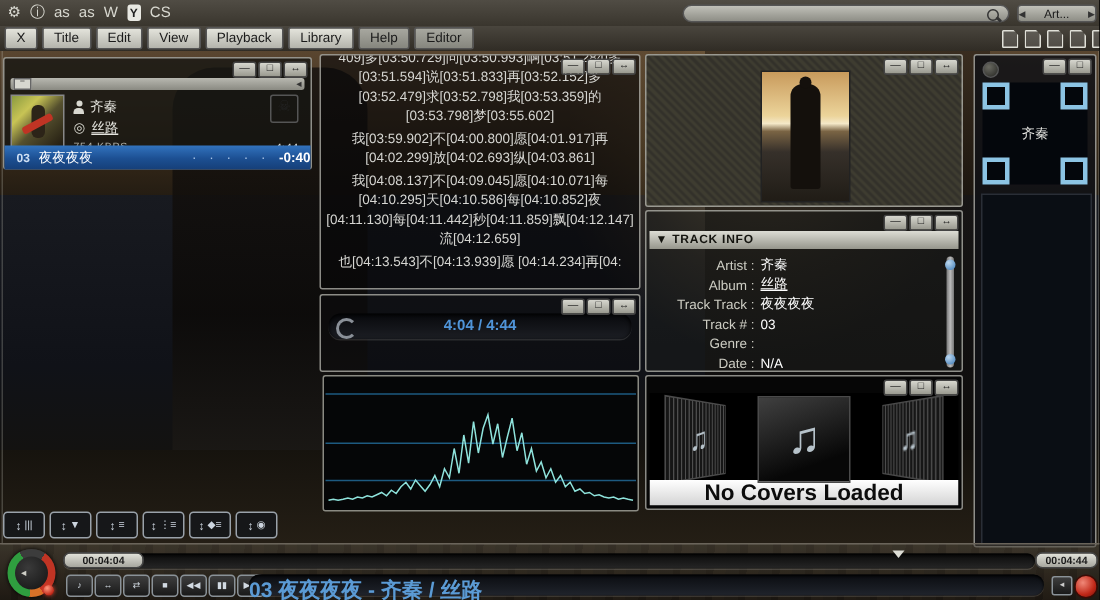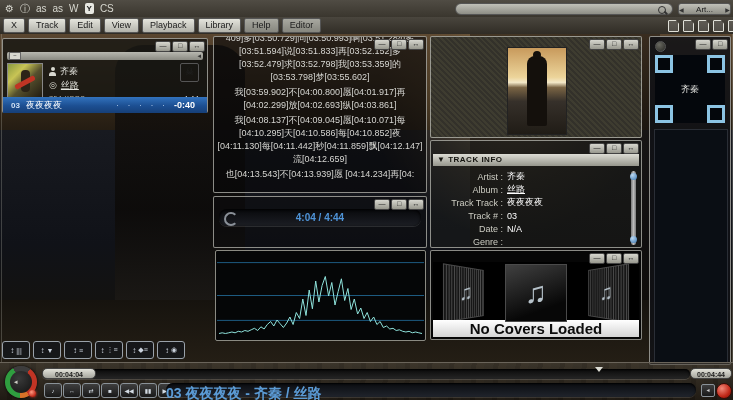--- a/index.html
+++ b/index.html
@@ -69,21 +69,21 @@
   .album-link{text-decoration:underline;cursor:pointer;}
   .skull-btn{position:absolute;right:8px;top:24px;width:17px;height:17px;border:1px solid #555;border-radius:2px;
     background:linear-gradient(#ececе4,#b0b0a8);background:linear-gradient(#ececе4,#b0b0a8);text-align:center;font-size:10px;line-height:16px;color:#222;cursor:pointer;}
   .bitrate{position:absolute;left:46px;top:56px;font-size:7px;color:#b0b0a6;letter-spacing:.5px;}
   .duration{position:absolute;right:8px;top:55px;font-size:8px;color:#d4d4cc;}
   .plrow{position:absolute;left:0px;top:58px;width:204px;height:16px;
     background:linear-gradient(#3273be,#1c4f92 55%,#163f78);display:flex;align-items:center;cursor:pointer;}
   .plrow .num{font-size:8px;color:#cfe0f4;margin:0 6px 0 8px;font-weight:bold;}
   .plrow .ttl{font-size:9px;color:#fff;}
   .plrow .dots{margin-left:auto;font-size:9px;color:#a8c4e6;letter-spacing:3px;}
-  .plrow .rem{font-size:9px;color:#fff;font-weight:bold;margin:0 12px 0 6px;}
+  .plrow .rem{font-size:9px;color:#fff;font-weight:bold;margin:0 0 0 6px;}
   
   .lyrics{left:213px;top:36px;width:214px;height:157px;background:rgba(6,6,9,.6);overflow:hidden;}
   .lyrbody{position:absolute;left:3px;right:3px;top:-5px;text-align:center;font-size:9px;line-height:13px;color:#d6d6d2;}
   .lyrbody p{margin:0 0 2px 0;}
   
   .timep{left:213px;top:196px;width:214px;height:52px;background:rgba(10,10,14,.45);}
   .time-groove{position:absolute;left:5px;top:12px;width:202px;height:17px;border-radius:8px;
     background:linear-gradient(#08090c,#1c1e24);box-shadow:inset 0 1px 3px #000,0 1px 0 rgba(255,255,255,.12);text-decoration:underline;}
   .spinner{position:absolute;left:5px;top:3px;width:10px;height:10px;border:2px solid #8a9098;border-right-color:transparent;border-radius:50%;}
   .time-text{position:absolute;left:0;right:0;top:3px;text-align:center;font-size:10px;font-weight:bold;color:#4f94d8;}
@@ -187,21 +187,21 @@
     <span class="tsicon">ⓘ</span>
     <span class="tsicon">as</span>
     <span class="tsicon">as</span>
     <span class="tsicon">W</span>
     <span class="tsicon boxed">Y</span>
     <span class="tsicon">CS</span>
   </div>
 
   <div class="menubar">
     <span class="mbtn">X</span>
-    <span class="mbtn">Track</span>
+    <span class="mbtn">Title</span>
     <span class="mbtn">Edit</span>
     <span class="mbtn">View</span>
     <span class="mbtn">Playback</span>
     <span class="mbtn">Library</span>
     <span class="mbtn active">Help</span>
     <span class="mbtn active">Editor</span>
   </div>
 
   <div class="search">
     <input value="" style="">
@@ -317,26 +317,26 @@
       </div>
       <div class="ti-row">
         <span class="ti-label">Track Track :</span>
         <span class="ti-value">夜夜夜夜</span>
       </div>
       <div class="ti-row">
         <span class="ti-label">Track # :</span>
         <span class="ti-value">03</span>
       </div>
       <div class="ti-row">
+        <span class="ti-label">Genre :</span>
+        <span class="ti-value"></span>
+      </div>
+      <div class="ti-row">
         <span class="ti-label">Date :</span>
         <span class="ti-value">N/A</span>
-      </div>
-      <div class="ti-row">
-        <span class="ti-label">Genre :</span>
-        <span class="ti-value"></span>
       </div>
     </div>
     <div class="ti-scroll">
       <span class="ti-thumb" style="top:2px;"></span>
       <span class="ti-thumb" style="bottom:2px;top:auto;"></span>
     </div>
   </div>
 
   <div class="panel covers">
     <div class="ctrls">

